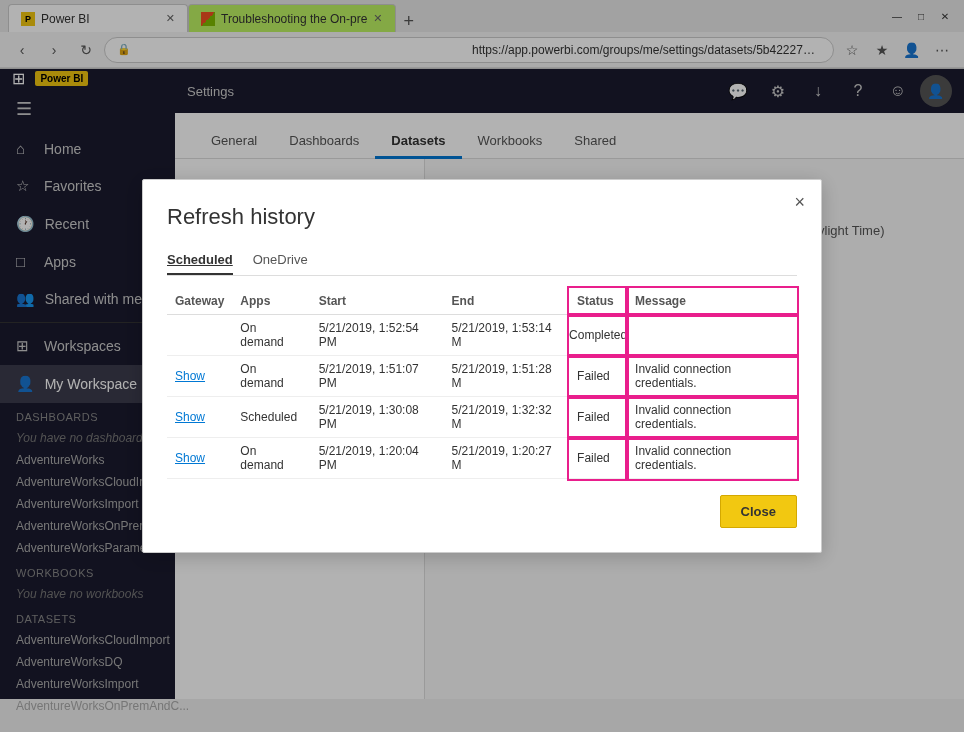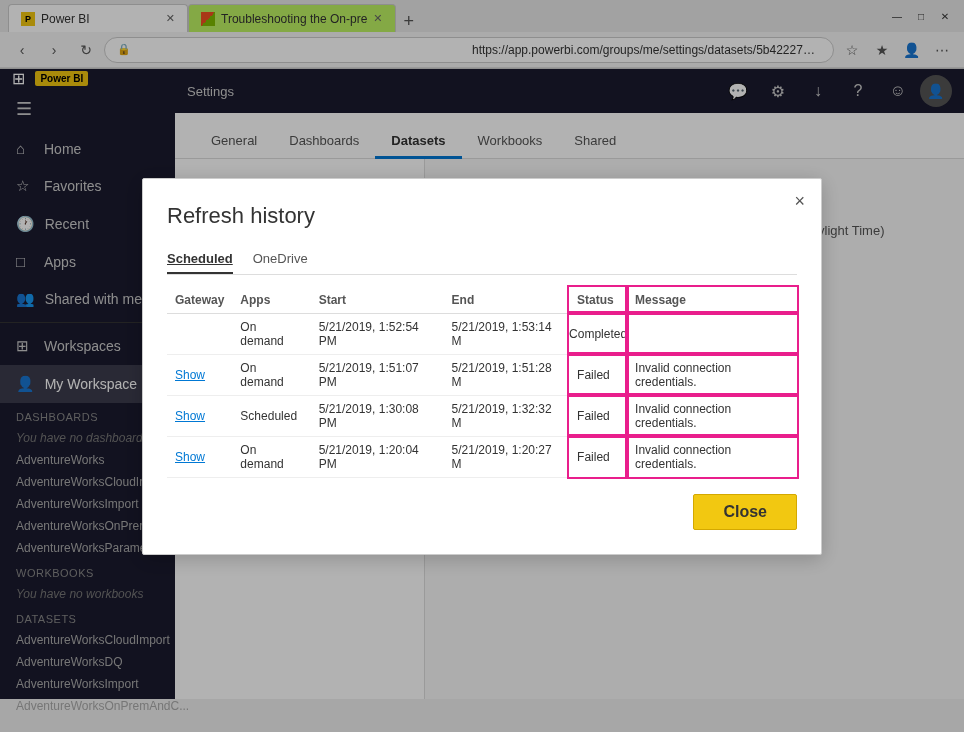--- a/index.html
+++ b/index.html
@@ -60,21 +60,21 @@
     .modal-tab.active { color: #333; border-bottom-color: #333; font-weight: 600; }
     .modal-tab-underline { text-decoration: underline; }
 
     
     .refresh-table { width: 100%; border-collapse: collapse; font-size: 12px; }
     .refresh-table th { text-align: left; padding: 6px 8px; color: #555; font-weight: 600; border-bottom: 1px solid #ddd; }
     .refresh-table td { padding: 6px 8px; color: #333; border-bottom: 1px solid #eee; }
     .refresh-table .show-link { color: #0078d4; text-decoration: underline; cursor: pointer; }
 
     .modal-footer { display: flex; justify-content: flex-end; margin-top: 16px; }
-    .close-btn { background: #f2c811; border: 1px solid #d4a800; color: #333; padding: 8px 29px; font-size: 16px; font-weight: 600; cursor: pointer; border-radius: 2px; }
+    .close-btn { background: #f2c811; border: 1px solid #d4a800; color: #333; padding: 8px 20px; font-size: 13px; font-weight: 600; cursor: pointer; border-radius: 2px; }
 
     
     .win-controls { display: flex; gap: 2px; margin-left: 8px; }
     .win-ctrl { width: 22px; height: 22px; display: flex; align-items: center; justify-content: center; font-size: 10px; color: #333; cursor: pointer; }
 
     .powerbi-favicon { display: inline-block; width: 14px; height: 14px; background: #f2c811; font-size: 9px; font-weight: bold; color: #000; text-align: center; line-height: 14px; }
     .ms-favicon { display: inline-block; width: 14px; height: 14px; background: linear-gradient(to bottom right, #f25022 50%, #7fba00 50%); font-size: 7px; }
 
     .full-layout { display: flex; flex-direction: column; height: 732px; }
   </style>

